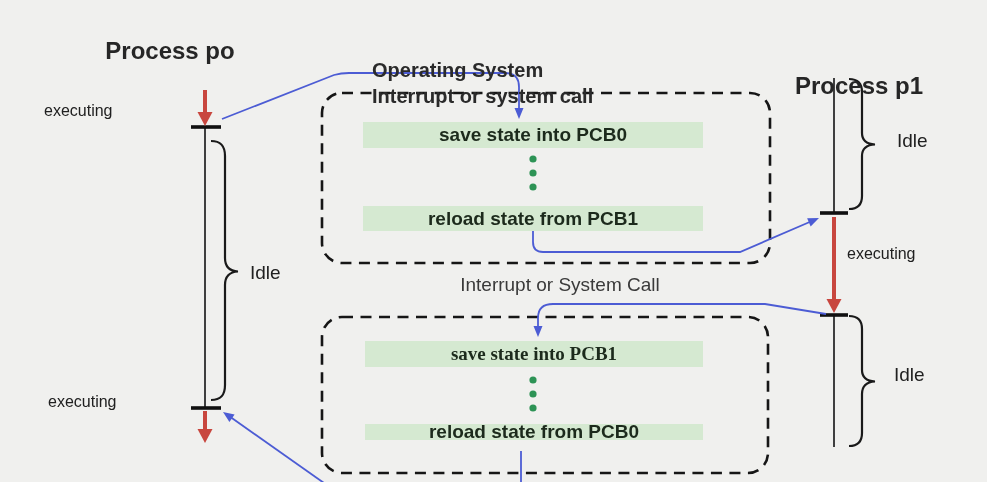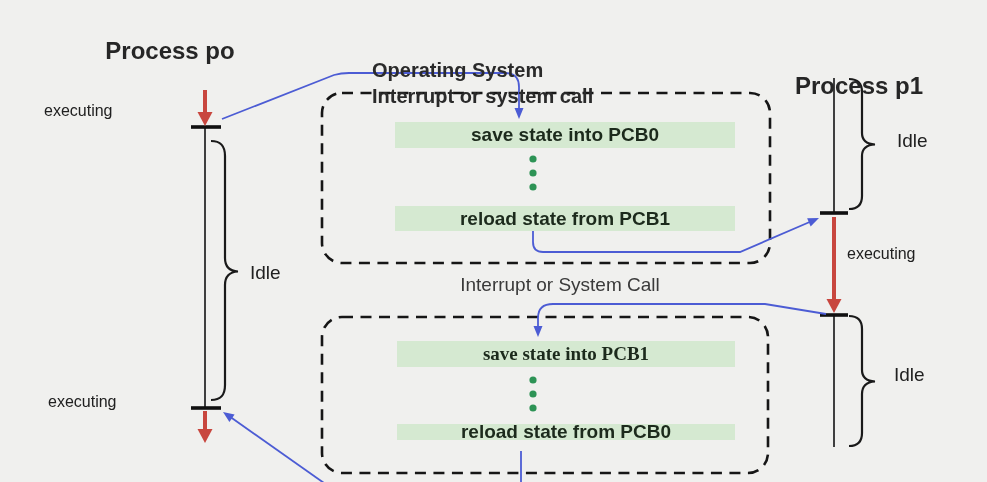--- a/index.html
+++ b/index.html
@@ -11,21 +11,21 @@
   .canvas svg{position:absolute;left:0;top:0;}
   .label{position:absolute;color:var(--text,#202020);white-space:nowrap;}
   .title{font-size:24px;font-weight:700;width:150px;text-align:center;color:#262626;}
   .oshdr{font-size:20px;font-weight:600;line-height:26px;color:#2a2a2a;margin-top:48px;}
   .exec{font-size:16px;}
   .idle{font-size:19px;}
   .mid{font-size:19px;color:#3a3a3a;width:280px;text-align:center;}
   .bar{
     position:absolute;display:flex;align-items:center;justify-content:center;
     background:var(--green_bar_bg,#d5e9d1);color:var(--green_bar_text,#1c2a1c);
-    font-size:19px;font-weight:600;margin-left:32px;
+    font-size:19px;font-weight:600;
   }
   .dashbox{fill:none;stroke:#161616;stroke-width:2.6;stroke-dasharray:11 7.5;}
   .tline{stroke:#3f3f3f;stroke-width:2;}
   .tick{stroke:#101010;stroke-width:3.6;}
   .brace{fill:none;stroke:#1a1a1a;stroke-width:2.2;}
   .blue{stroke:var(--blue_arrow,#4c5cd4);stroke-width:1.8;fill:none;}
   .bluehead{fill:var(--blue_arrow,#4c5cd4);stroke:none;}
   .redstem{stroke:var(--red_arrow,#c8463e);stroke-width:4;fill:none;}
   .redhead{fill:var(--red_arrow,#c8463e);stroke:none;}
   .dot{fill:var(--green_dot,#2d9355);stroke:none;}

